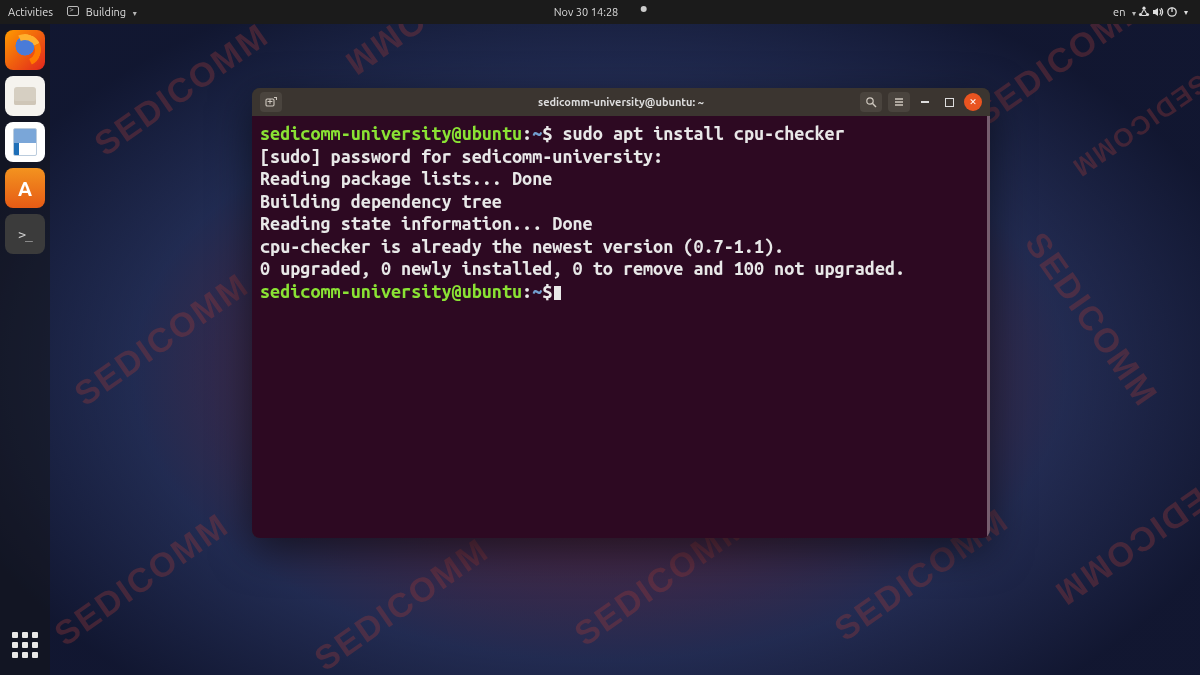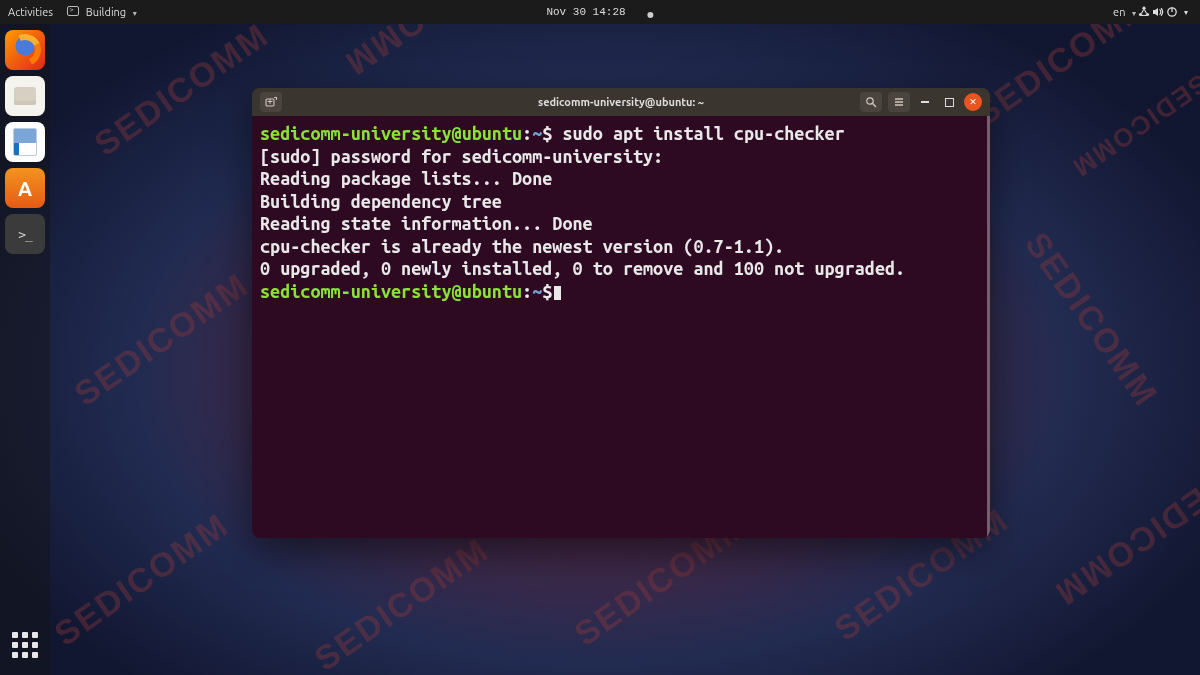--- a/index.html
+++ b/index.html
@@ -23,21 +23,21 @@
   letter-spacing:2px; white-space:nowrap; font-family:Arial, sans-serif;
 }
 
 
 .topbar {
   position:absolute; top:0; left:0; right:0; height:24px;
   background:#1b1b1b; color:#ddd; display:flex; align-items:center;
   font-size:11px; z-index:50; padding:8px 8px;
 }
 .topbar .left { display:flex; align-items:center; gap:14px; }
-.topbar .center { position:absolute; left:50%; transform:translateX(-50%); display:flex; align-items:flex-end; gap:22px;font-family:Liberation Mono, monospace; }
+.topbar .center { position:absolute; left:50%; transform:translateX(-50%); display:flex; align-items:flex-start; gap:22px; }
 .topbar .right { margin-left:auto; display:flex; align-items:center; gap:2px; }
 .topbar .drop::after { content:"▾"; font-size:8px; margin-left:4px; opacity:.8; }
 .topbar .dot { width:6px; height:6px; border-radius:50%; background:#ccc; display:inline-block; }
 .tb-term-ico { width:12px; height:10px; border:1px solid #bbb; border-radius:2px; display:inline-block; margin-right:4px; position:relative; }
 .tb-term-ico::before { content:">"; position:absolute; left:1px; top:-2px; font-size:8px; color:#bbb; }
 .sys-ico { width:12px; height:12px; display:inline-flex; align-items:center; justify-content:center; }
 
 
 .dock {
   position:absolute; top:24px; left:0; bottom:0; width:50px;

